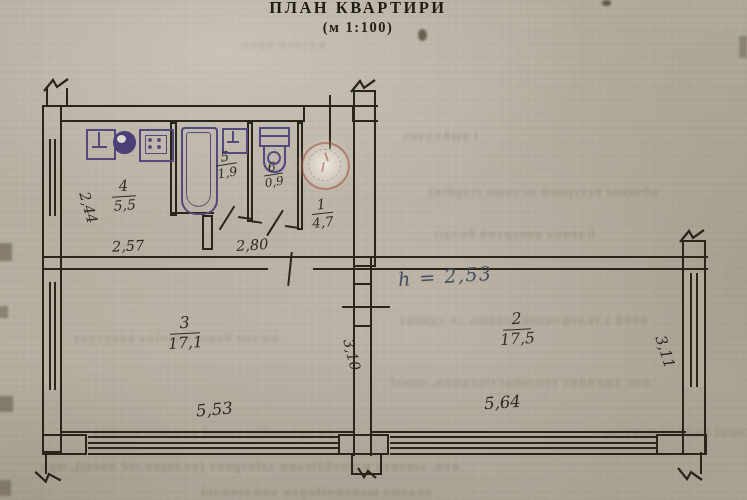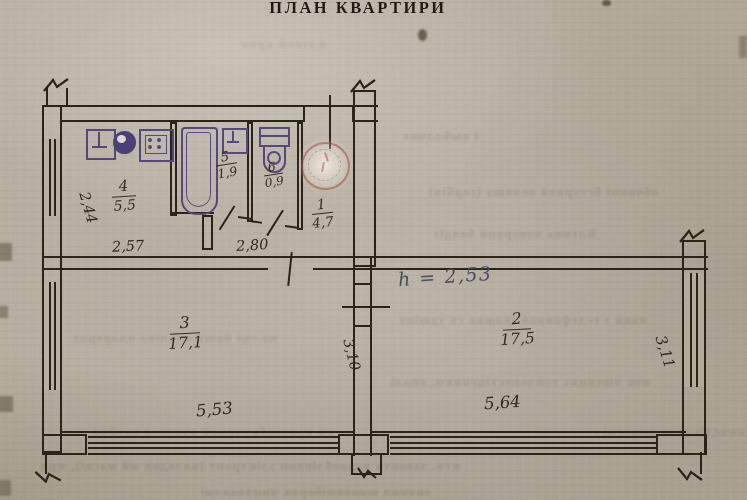--- a/index.html
+++ b/index.html
@@ -34,20 +34,21 @@
       transform:scaleX(-1);filter:blur(.8px);opacity:.16;white-space:nowrap;font-size:13px;letter-spacing:1px;}
   .zz{position:absolute;}
   .smudge{position:absolute;background:#4e4332;filter:blur(1.2px);}
 </style>
 </head>
 <body>
 
 <div id="stage">
 
   <div style="position:absolute;left:258px;top:-2px;width:200px;text-align:center;font-weight:bold;font-size:16.5px;letter-spacing:2.5px;color:#1f1c15;">ПЛАН КВАРТИРИ</div>
+  <div style="position:absolute;left:300px;top:19px;width:116px;text-align:center;font-weight:bold;font-size:14.5px;letter-spacing:1.5px;color:#25211a;">(м 1:100)</div>
 
   <div class="bl" style="left:240px;top:36px;opacity:.11;">клтвой крвн</div>
   <div class="bl" style="left:402px;top:128px;">і выбллчнх</div>
   <div class="bl" style="left:428px;top:184px;">обчинні бетурной велоша (горбів)</div>
   <div class="bl" style="left:432px;top:226px;">Блтина поверхнй болдіт</div>
   <div class="bl" style="left:398px;top:312px;">новй з телефонной інашвь со удшінт</div>
   <div class="bl" style="left:72px;top:330px;opacity:.13;">по еце башн кльчіва квартрах</div>
   <div class="bl" style="left:390px;top:374px;">пов лшеннях теплопостіценням, опалі</div>
   <div class="bl" style="left:92px;top:424px;opacity:.14;">ви продовбитчивнй руковод казйня</div>
   <div class="bl" style="left:596px;top:424px;width:150px;overflow:hidden;">минєлікован шіноємі нарошнодійні</div>

